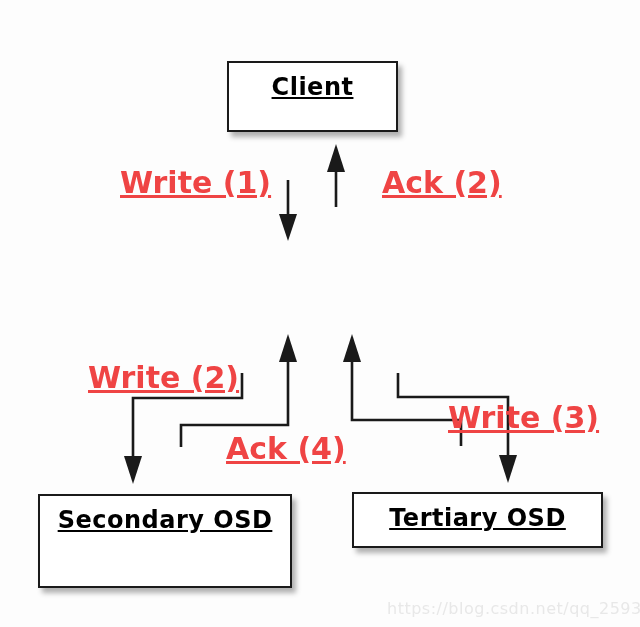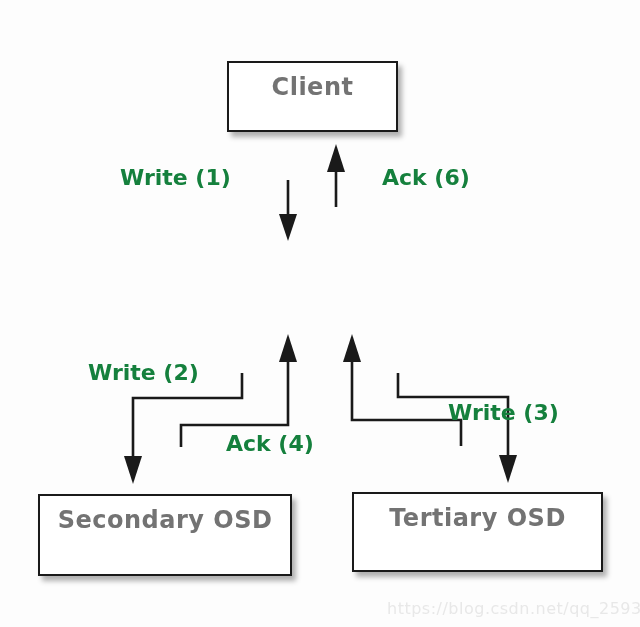--- a/index.html
+++ b/index.html
@@ -22,33 +22,35 @@
   }
   .node {
     position: absolute;
     background: #ffffff;
     border: 2px solid #1a1a1a;
     box-shadow: 4px 5px 5px rgba(0,0,0,0.30);
     text-align: center;
     padding-top: 10px;
     font-size: 24px;
     font-weight: bold;
-    color: #737373;
+    color: #000000;
     letter-spacing: 0.5px;
+    text-decoration: underline;
   }
   .node-client    { left: 227px; top: 61px;  width: 171px; height: 71px; }
   .node-primary   { left: 211px; top: 253px; width: 219px; height: 72px; }
-  .node-secondary { left: 38px;  top: 494px; width: 254px; height: 82px; }
-  .node-tertiary  { left: 352px; top: 492px; width: 251px; height: 80px; }
+  .node-secondary { left: 38px;  top: 494px; width: 254px; height: 94px; }
+  .node-tertiary  { left: 352px; top: 492px; width: 251px; height: 56px; }
   .edge-label {
     position: absolute;
-    font-size: 22px;
+    font-size: 30px;
     font-weight: bold;
-    color: #15803d;
+    color: #ef4444;
     white-space: nowrap;
+    text-decoration: underline;
   }
   .lbl-write1 { left: 120px; top: 165px; }
   .lbl-ack6   { left: 382px; top: 165px; }
   .lbl-write2 { left: 88px;  top: 360px; }
   .lbl-write3 { left: 448px; top: 360px; margin-top: 40px; }
   .lbl-ack4   { left: 226px; top: 431px; }
   .lbl-ack5   { left: 351px; top: 431px; }
   .watermark {
     position: absolute;
     left: 387px; top: 599px;
@@ -106,20 +108,20 @@
 
   <div class="node node-secondary">
     <span>Secondary OSD</span>
   </div>
 
   <div class="node node-tertiary">
     <span>Tertiary OSD</span>
   </div>
 
   <div class="edge-label lbl-write1">Write (1)</div>
-  <div class="edge-label lbl-ack6">Ack (6)</div>
+  <div class="edge-label lbl-ack6">Ack (2)</div>
   <div class="edge-label lbl-write2">Write (2)</div>
   <div class="edge-label lbl-ack4">Ack (4)</div>
   <div class="edge-label lbl-write3">Write (3)</div>
 
   <div class="watermark">https://blog.csdn.net/qq_25934401</div>
 
 </div>
 
 </body></html>

